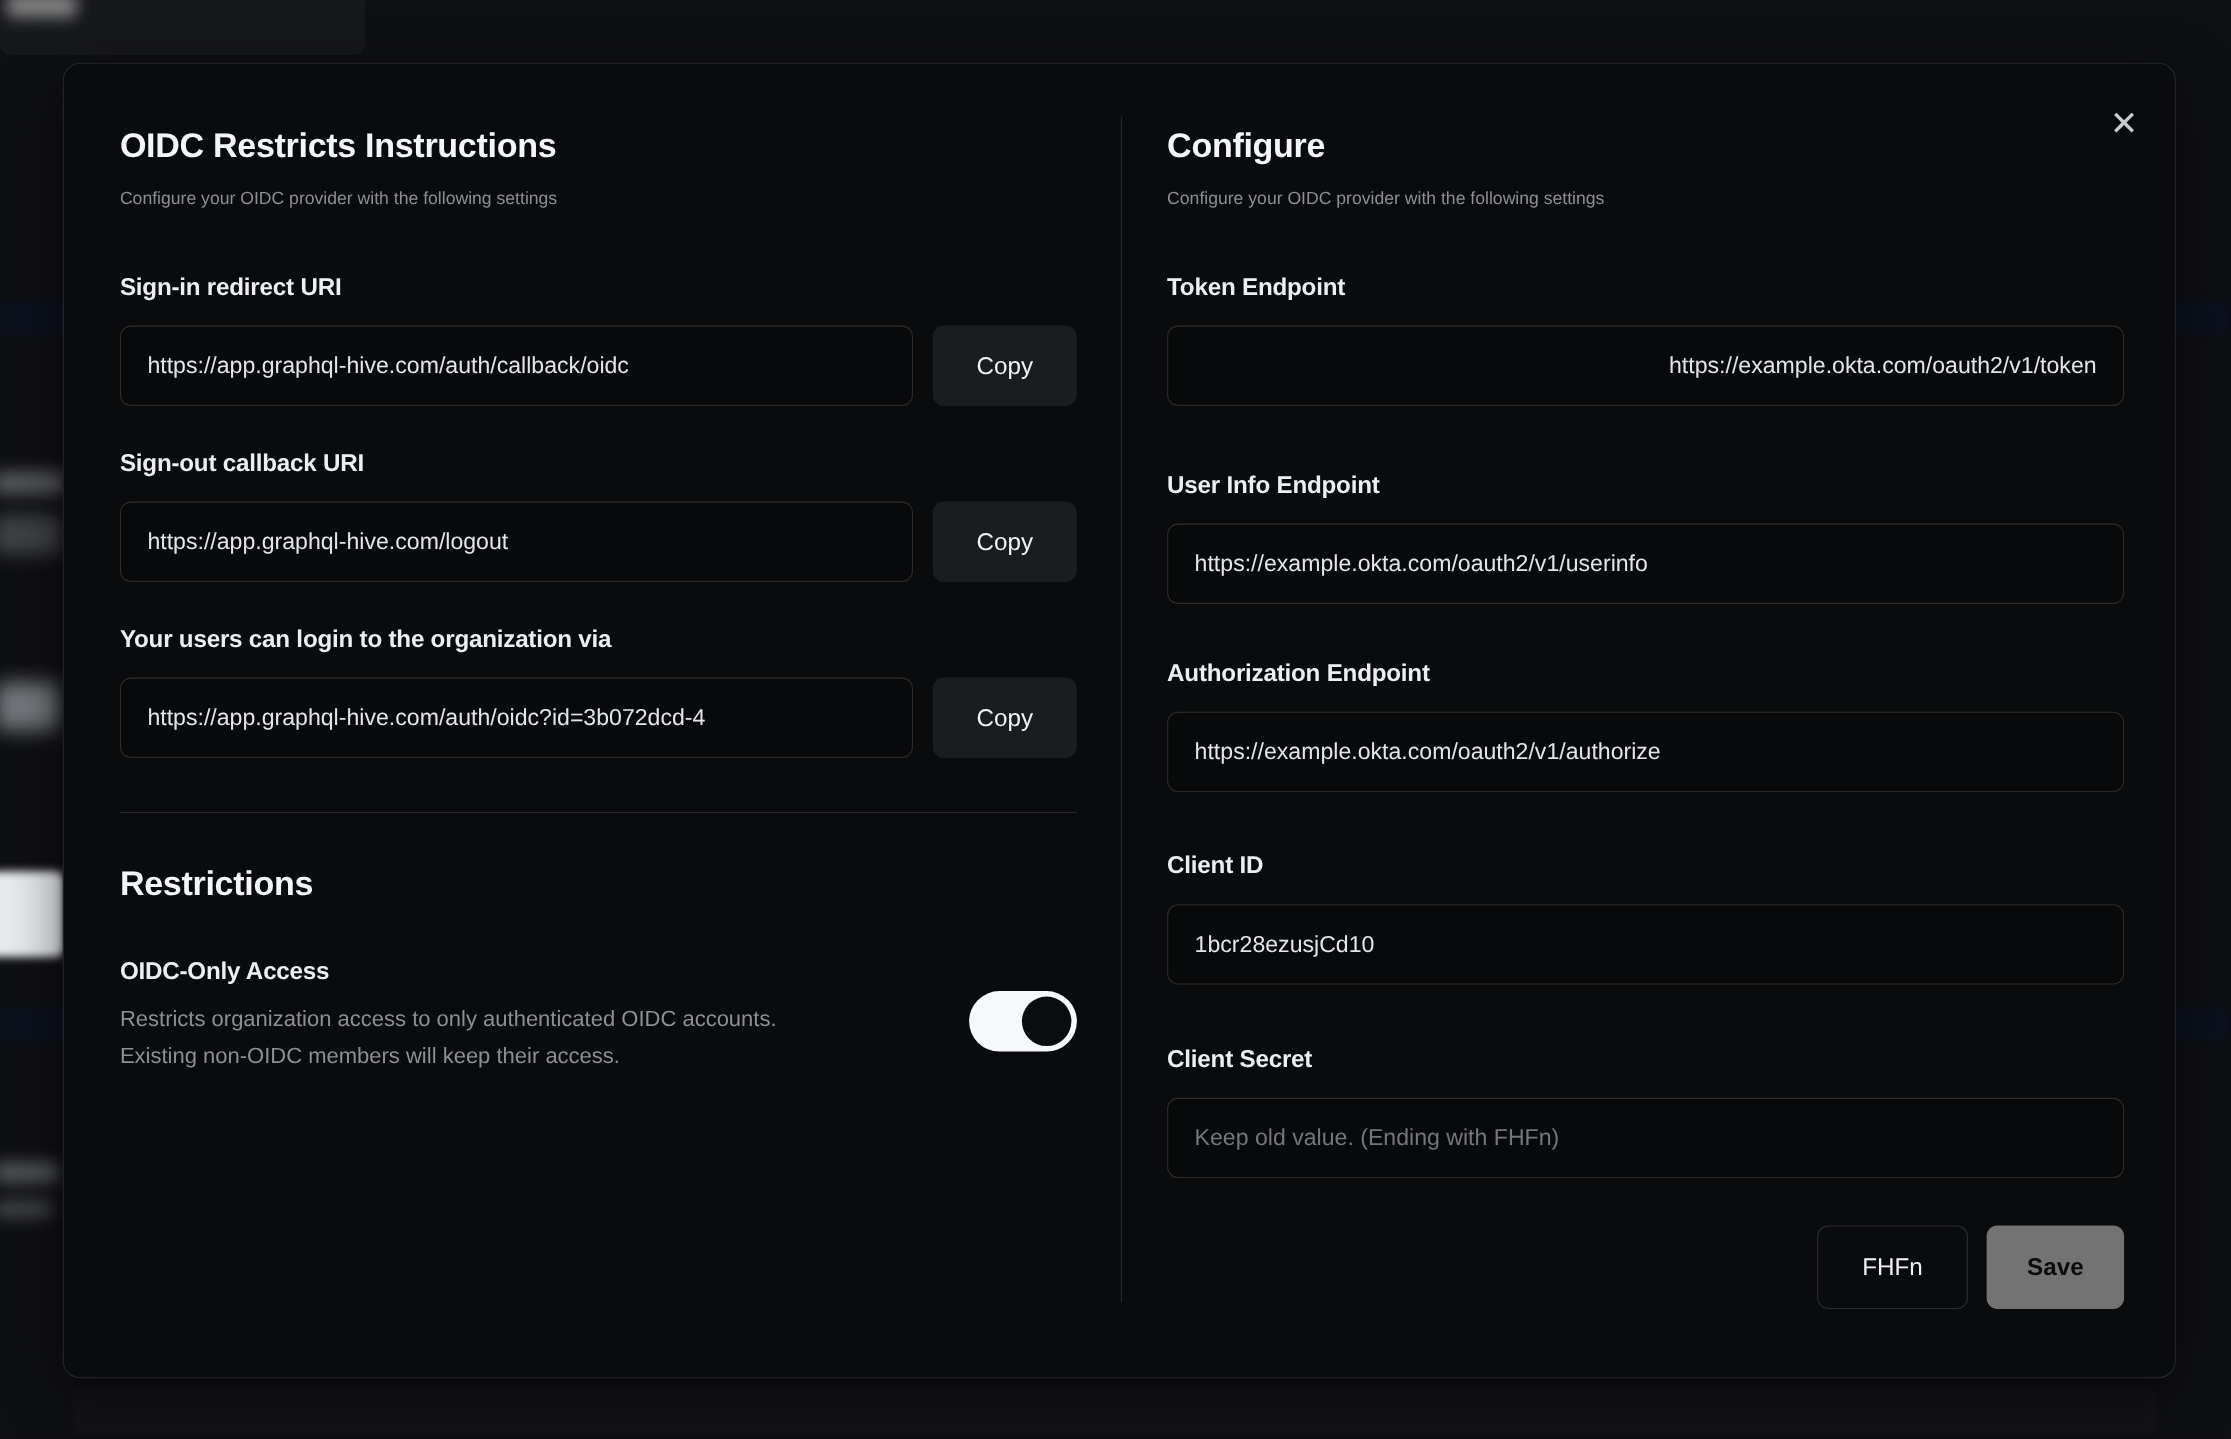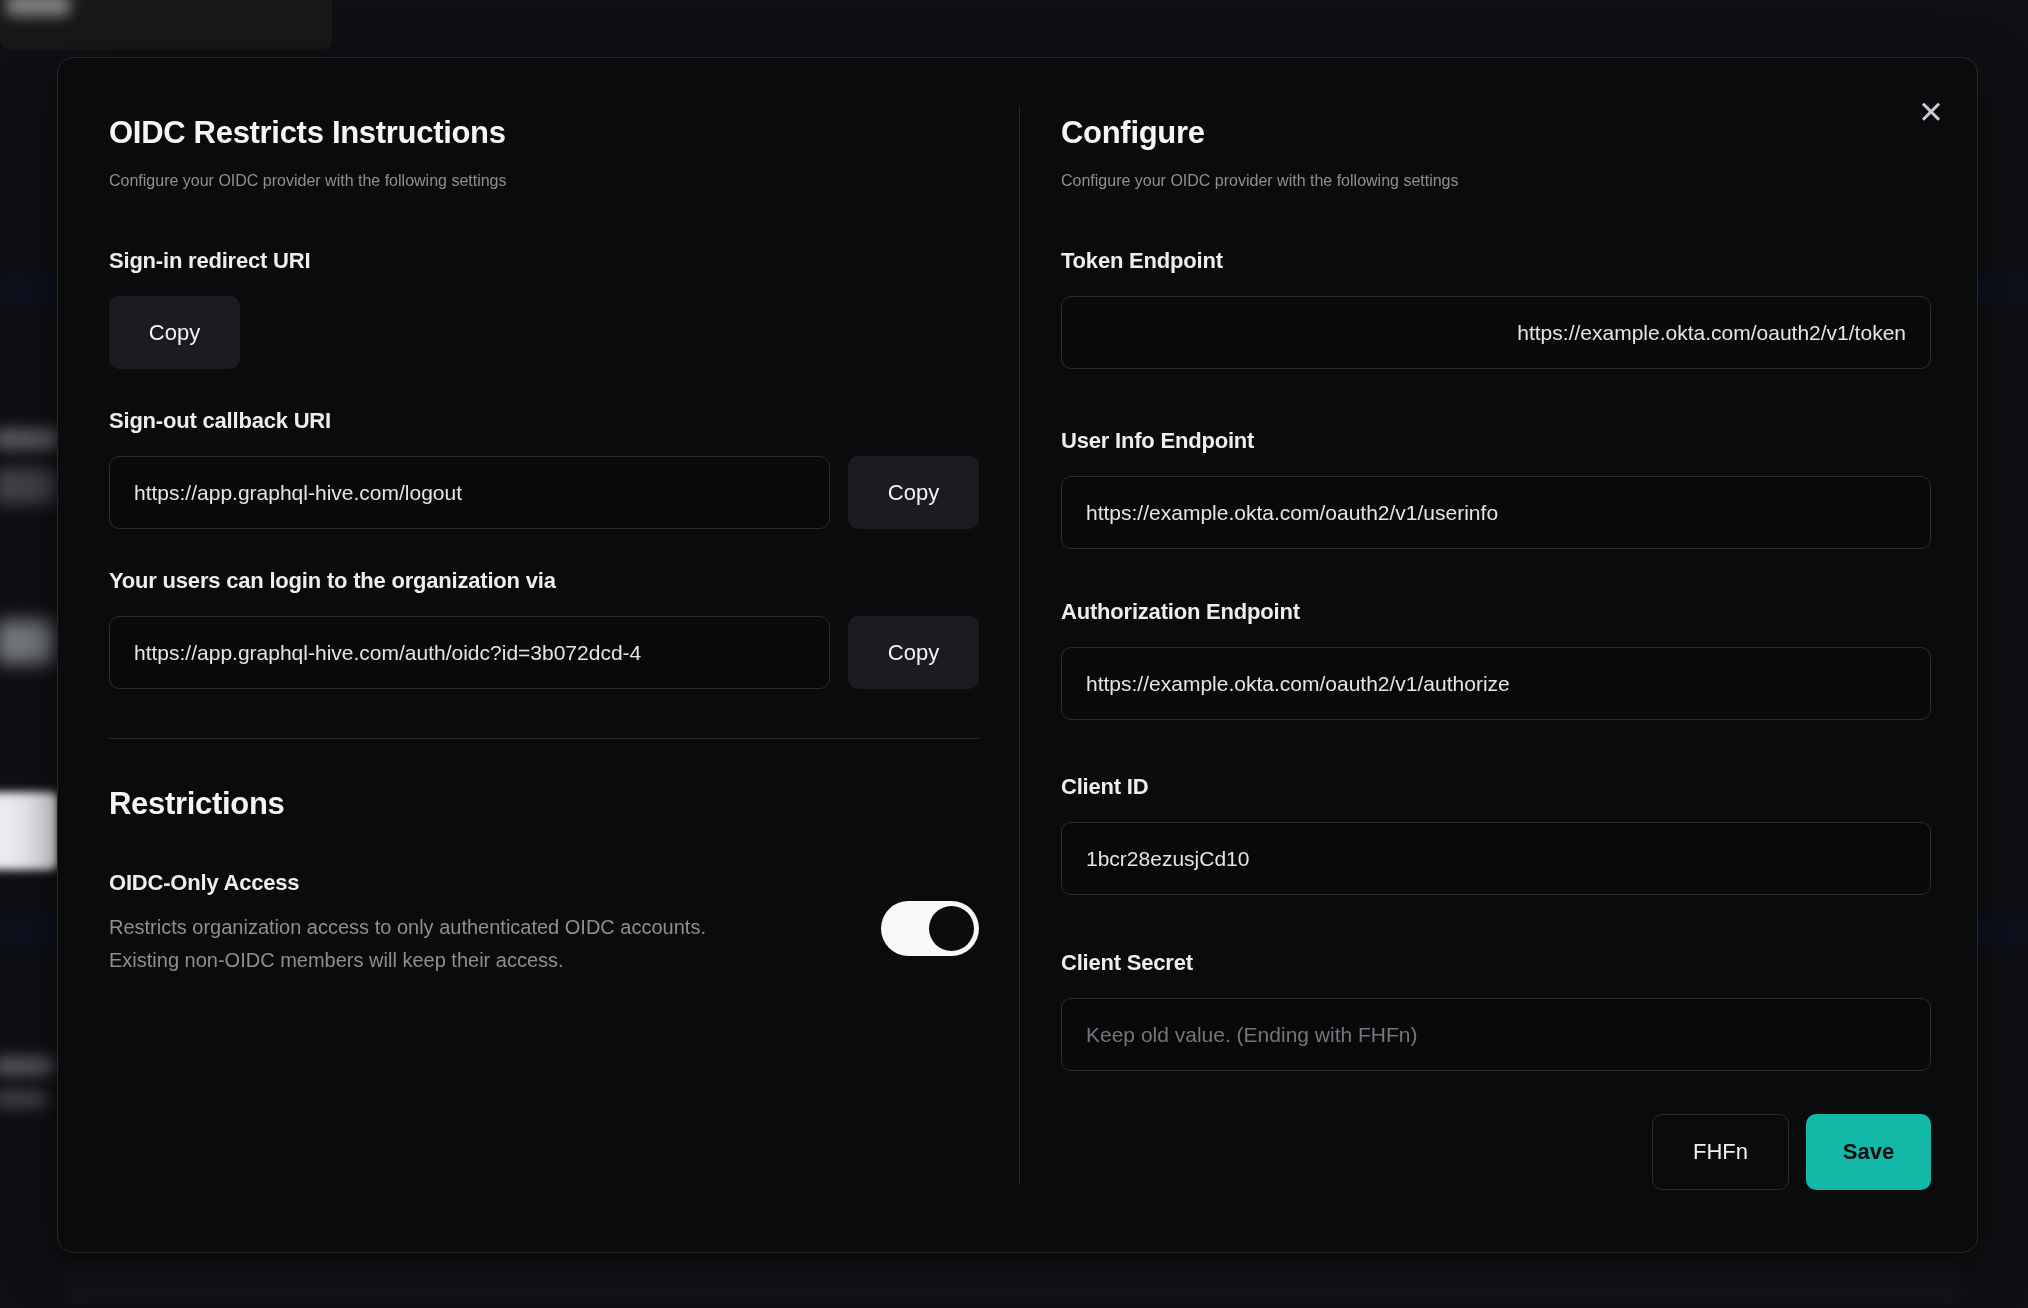--- a/index.html
+++ b/index.html
@@ -54,21 +54,21 @@
   .knob { position:absolute; top:5px; left:5px; width:45px; height:45px; border-radius:50%; background:#e0e0e0; }
   .toggle[data-state="on"] .knob { left:auto; right:5px; background:#0b0c0e; }
 
   .close-x { left:1845px; top:26px; width:56px; height:56px; background:transparent; border:none; cursor:pointer;
              display:flex; align-items:center; justify-content:center; }
   .close-x span { font-size:31px; font-weight:400; color:#c8cbd0; line-height:1; }
 
   .footer { top:1056px; display:flex; justify-content:flex-end; gap:17px; }
   .btn { height:76px; border-radius:10px; font-family:"Liberation Sans",sans-serif; font-size:22px; cursor:pointer; }
   .btn-close { width:137px; background:transparent; border:1px solid #2c2d30; color:#f0f1f3; font-weight:500; }
-  .btn-save { width:125px; background:#14b8a6; border:none; color:#0b0b0d; font-weight:700; }
+  .btn-save { width:125px; background:#737373; border:none; color:#0b0b0d; font-weight:700; }
 </style>
 </head>
 <body>
 
 <div class="page">
 
   <div class="bg bg-tab">
     <div class="bg bg-tab-glow"></div>
   </div>
   <div class="bg bg-band band1"></div>
@@ -87,20 +87,21 @@
 
     <button class="abs close-x">
       <span>✕</span>
     </button>
 
     <div class="abs lcol title" style="top:55px">OIDC Restricts Instructions</div>
     <div class="abs lcol subtitle" style="top:109px">Configure your OIDC provider with the following settings</div>
 
     <div class="abs lcol label" style="top:189px">Sign-in redirect URI</div>
     <div class="abs lcol row" style="top:238px">
+      <input type="text" class="input" value="https://app.graphql-hive.com/auth/callback/oidc" style="">
       <button class="copy-btn">Copy</button>
     </div>
 
     <div class="abs lcol label" style="top:349px">Sign-out callback URI</div>
     <div class="abs lcol row" style="top:398px">
       <input type="text" class="input" value="https://app.graphql-hive.com/logout" style="">
       <button class="copy-btn">Copy</button>
     </div>
 
     <div class="abs lcol label" style="top:509px">Your users can login to the organization via</div>

